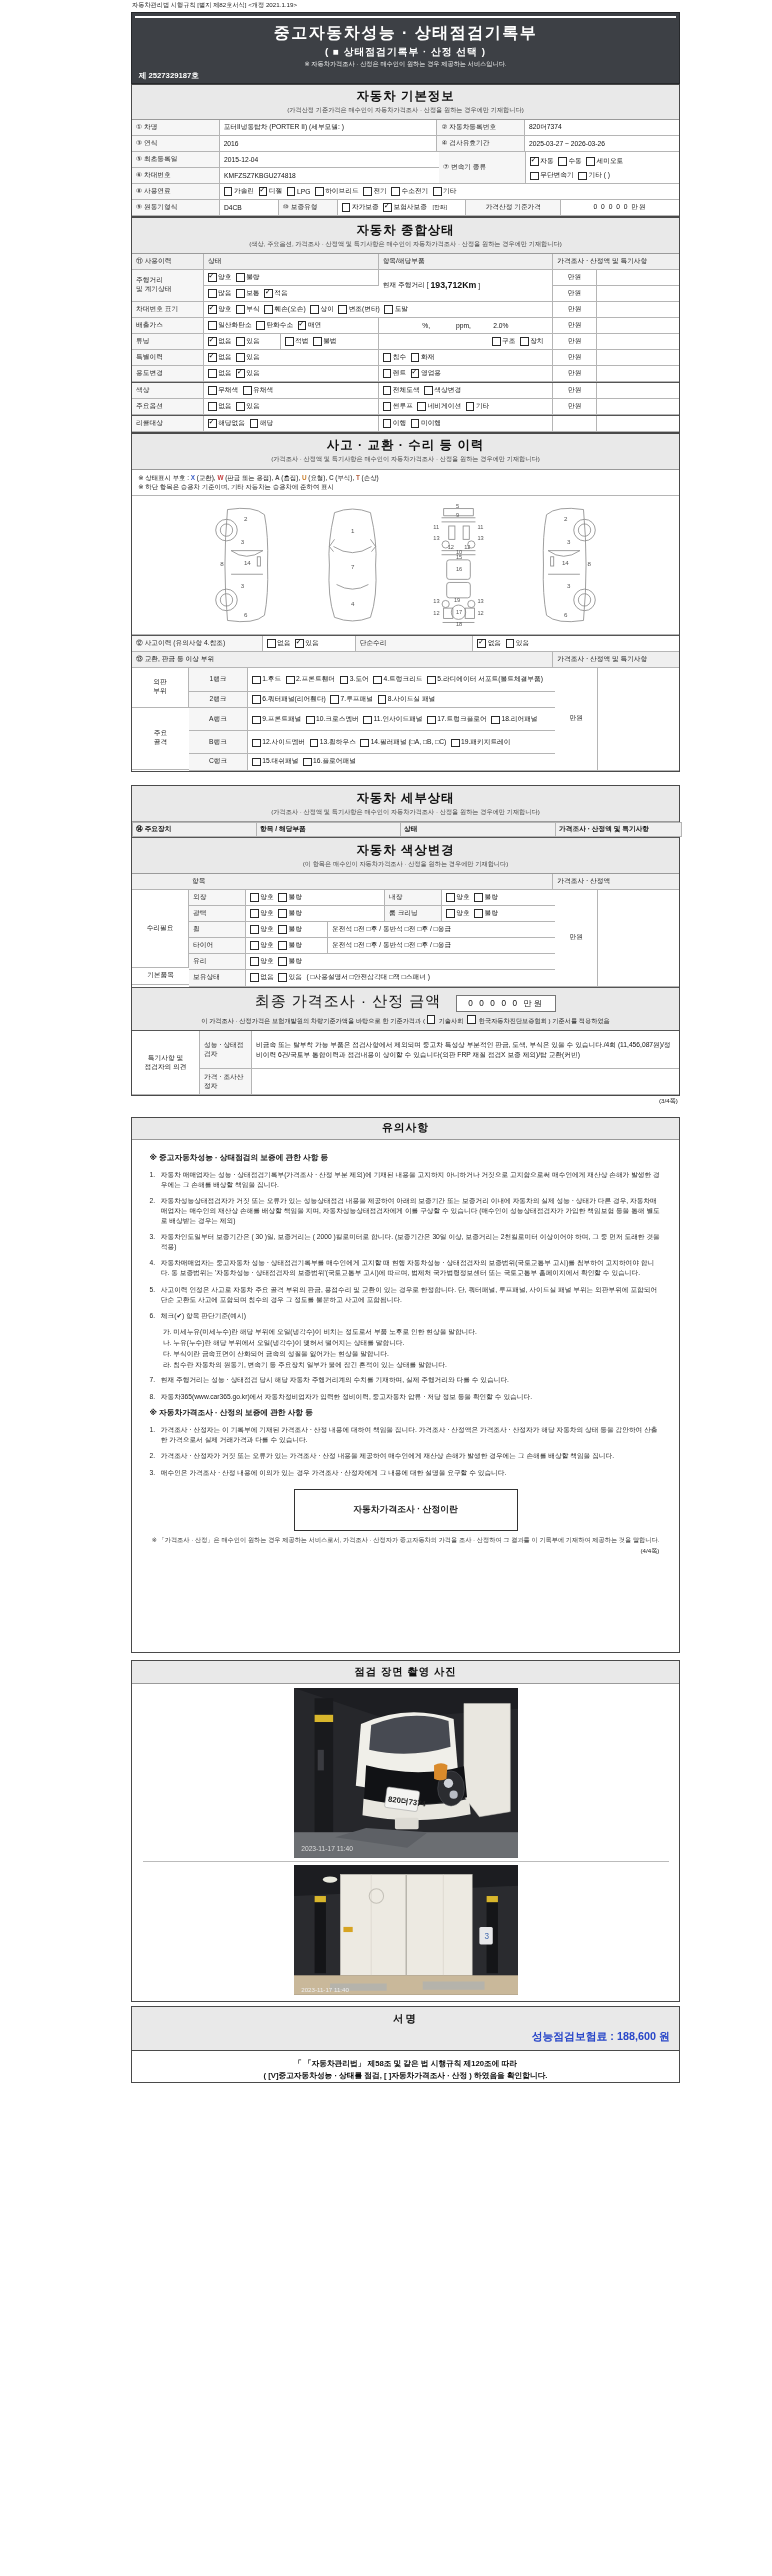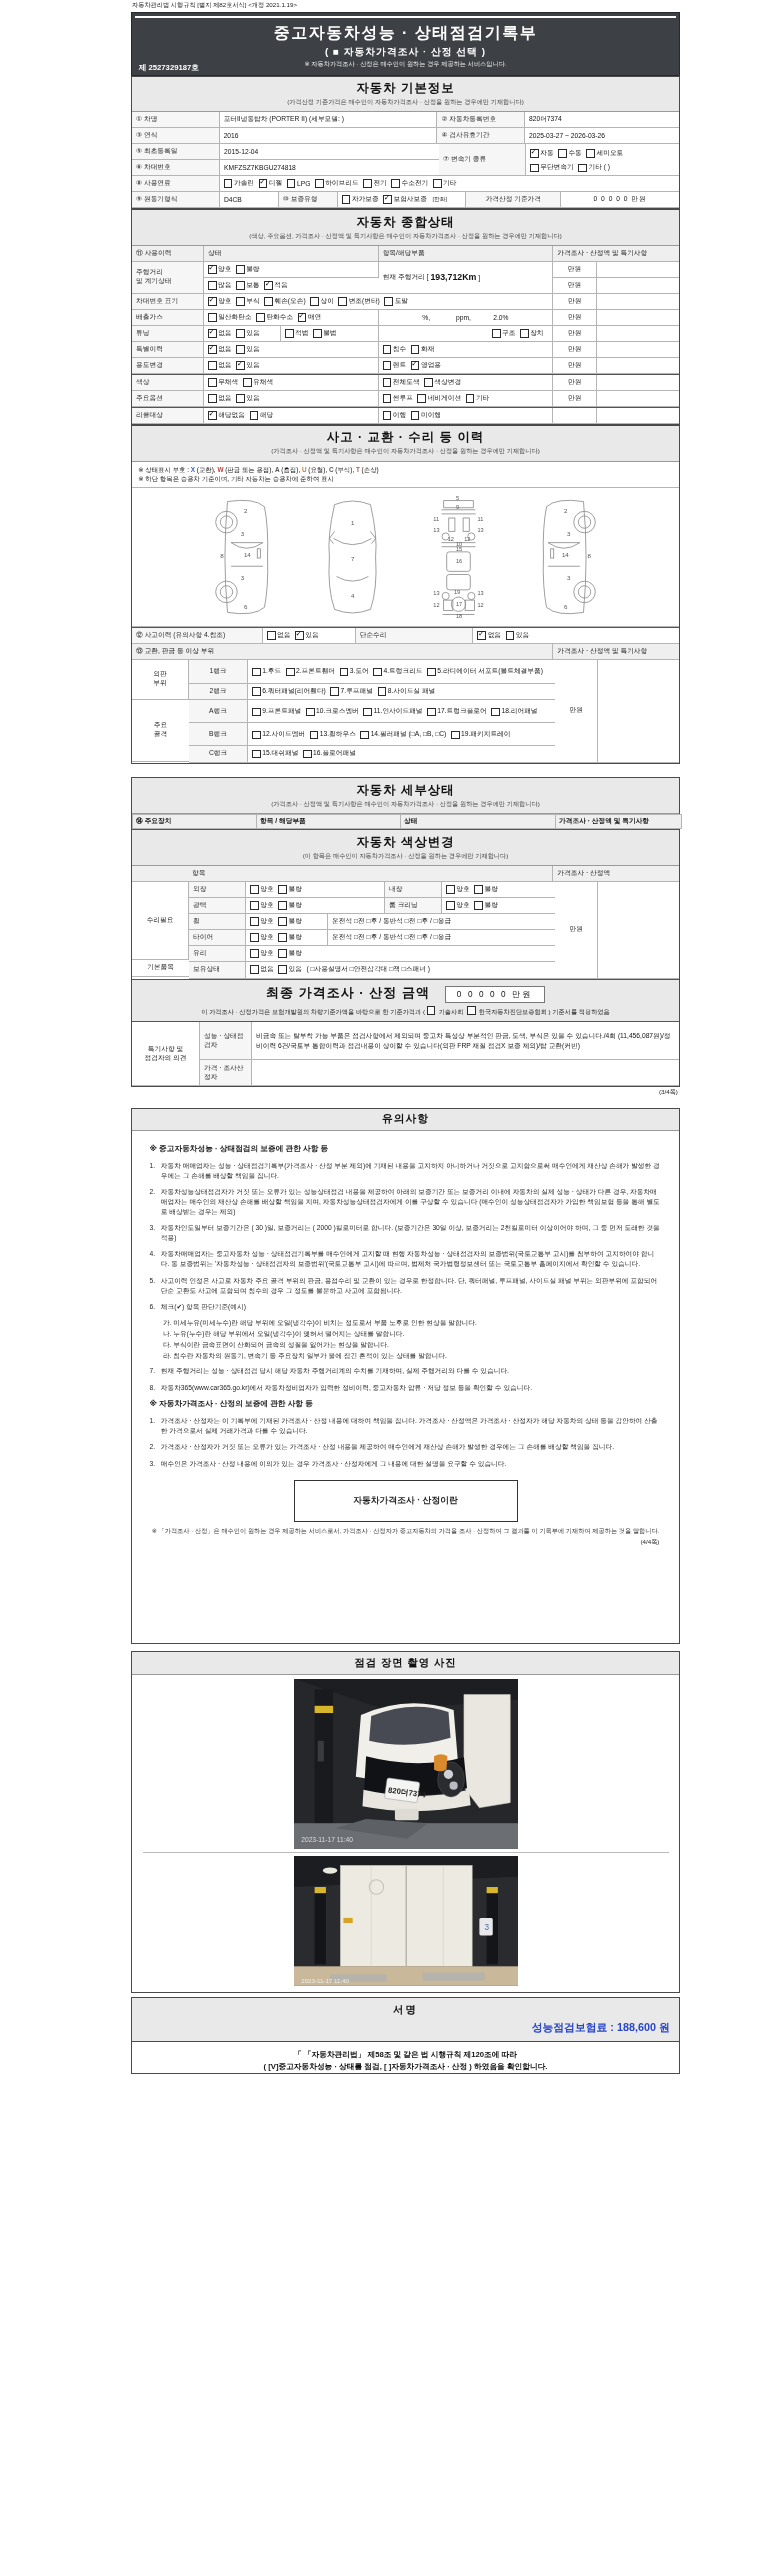--- a/index.html
+++ b/index.html
@@ -1,20 +1,20 @@
 <!DOCTYPE html>
 <html style="font-size:8.2px"><head>
 <meta charset="utf-8">
 <style>
   html,body{margin:0;padding:0;background:#fff;}
   body{width:773px;height:2576px;overflow:hidden;font-family:"Liberation Sans","DejaVu Sans",sans-serif;color:#111;}
   .page{width:549px;margin-left:131px;}
   .topnote{font-size:6.2px;color:#222;padding:1px 0 1.5px 1px;}
   
-  .band{background:#3d4045;color:#fff;height:64px;position:relative;border:0.5px solid #26282b;box-sizing:border-box;}
+  .band{background:#3d4045;color:#fff;height:72px;position:relative;border:0.5px solid #26282b;box-sizing:border-box;}
   .band .wline{position:absolute;top:3.6px;left:2.6px;right:2.6px;height:1.5px;background:#fff;}
   .band .t1{text-align:center;font-size:16px;font-weight:bold;letter-spacing:1.5px;padding-top:10.8px;}
   .band .t2{text-align:center;font-size:9.8px;font-weight:bold;margin-top:1.5px;letter-spacing:1px;}
   .band .t3{text-align:center;font-size:6.2px;margin-top:1.5px;color:#f0f0f0;}
   .band .docno{position:absolute;left:6.7px;bottom:1.5px;font-size:7.7px;font-weight:bold;}
   
   .sec{border:1px solid #4a4a4a;border-top-width:1.5px;box-sizing:border-box;background:#fff;}
   .sechead{background:#e9e9e9;text-align:center;padding:3.6px 0 4.1px;border-bottom:0.5px solid #9a9a9a;}
   .sechead .st{font-size:12.4px;font-weight:bold;letter-spacing:1px;}
   .sechead .sn{font-size:6.2px;color:#444;margin-top:1px;}
@@ -60,21 +60,21 @@
 </head>
 <body>
 
 <div class="page">
 
   <div class="topnote">자동차관리법 시행규칙 [별지 제82호서식] &lt;개정 2021.1.19&gt;</div>
 
   <div class="band">
     <div class="wline"></div>
     <div class="t1">중고자동차성능 · 상태점검기록부</div>
-    <div class="t2">( ■ 자동차가격조사 · 산정 선택 )</div>
+    <div class="t2">( ■ 상태점검기록부 · 산정 선택 )</div>
     <div class="t3">※ 자동차가격조사 · 산정은 매수인이 원하는 경우 제공하는 서비스입니다.</div>
     <div class="docno">제 2527329187호</div>
   </div>
 
   <div class="sec">
     <div class="sechead">
       <div class="st">자동차 기본정보</div>
       <div class="sn">(가격산정 기준가격은 매수인이 자동차가격조사 · 산정을 원하는 경우에만 기재합니다)</div>
     </div>
     <div class="frow">
@@ -727,21 +727,21 @@
             <span>( □사용설명서  □안전삼각대  □잭  □스패너 )</span>
           </div>
         </div>
       </div>
       <div class="cell ctr" style="width:44px">만원</div>
       <div class="cell" style="width:82px"></div>
     </div>
 
     <div class="thick" style="background:#e9e9e9;text-align:center;padding:4.1px 0 4.6px;border-bottom:1px solid #555">
       <div>
-        <span style="font-size:13px;font-weight:bold;letter-spacing:1px">최종 가격조사 · 산정 금액</span>
+        <span style="font-size:15px;font-weight:normal;letter-spacing:1px">최종 가격조사 · 산정 금액</span>
         <span style="display:inline-block;border:0.5px solid #777;background:#fff;padding:2.1px 11.3px;margin-left:12.4px;font-size:8.2px;letter-spacing:2.1px">0 0 0 0 0 만원</span>
       </div>
       <div style="font-size:6.2px;margin-top:3.1px;color:#222">
         <span>이 가격조사 · 산정가격은 보험개발원의 차량기준가액을 바탕으로 한 기준가격과 (</span>
         <span class="cb" style="vertical-align:-1px"></span>
         <span>기술사회</span>&nbsp;
         <span class="cb" style="vertical-align:-1px"></span>
         <span>한국자동차진단보증협회</span>
         <span>) 기준서를 적용하였음</span>
       </div>

